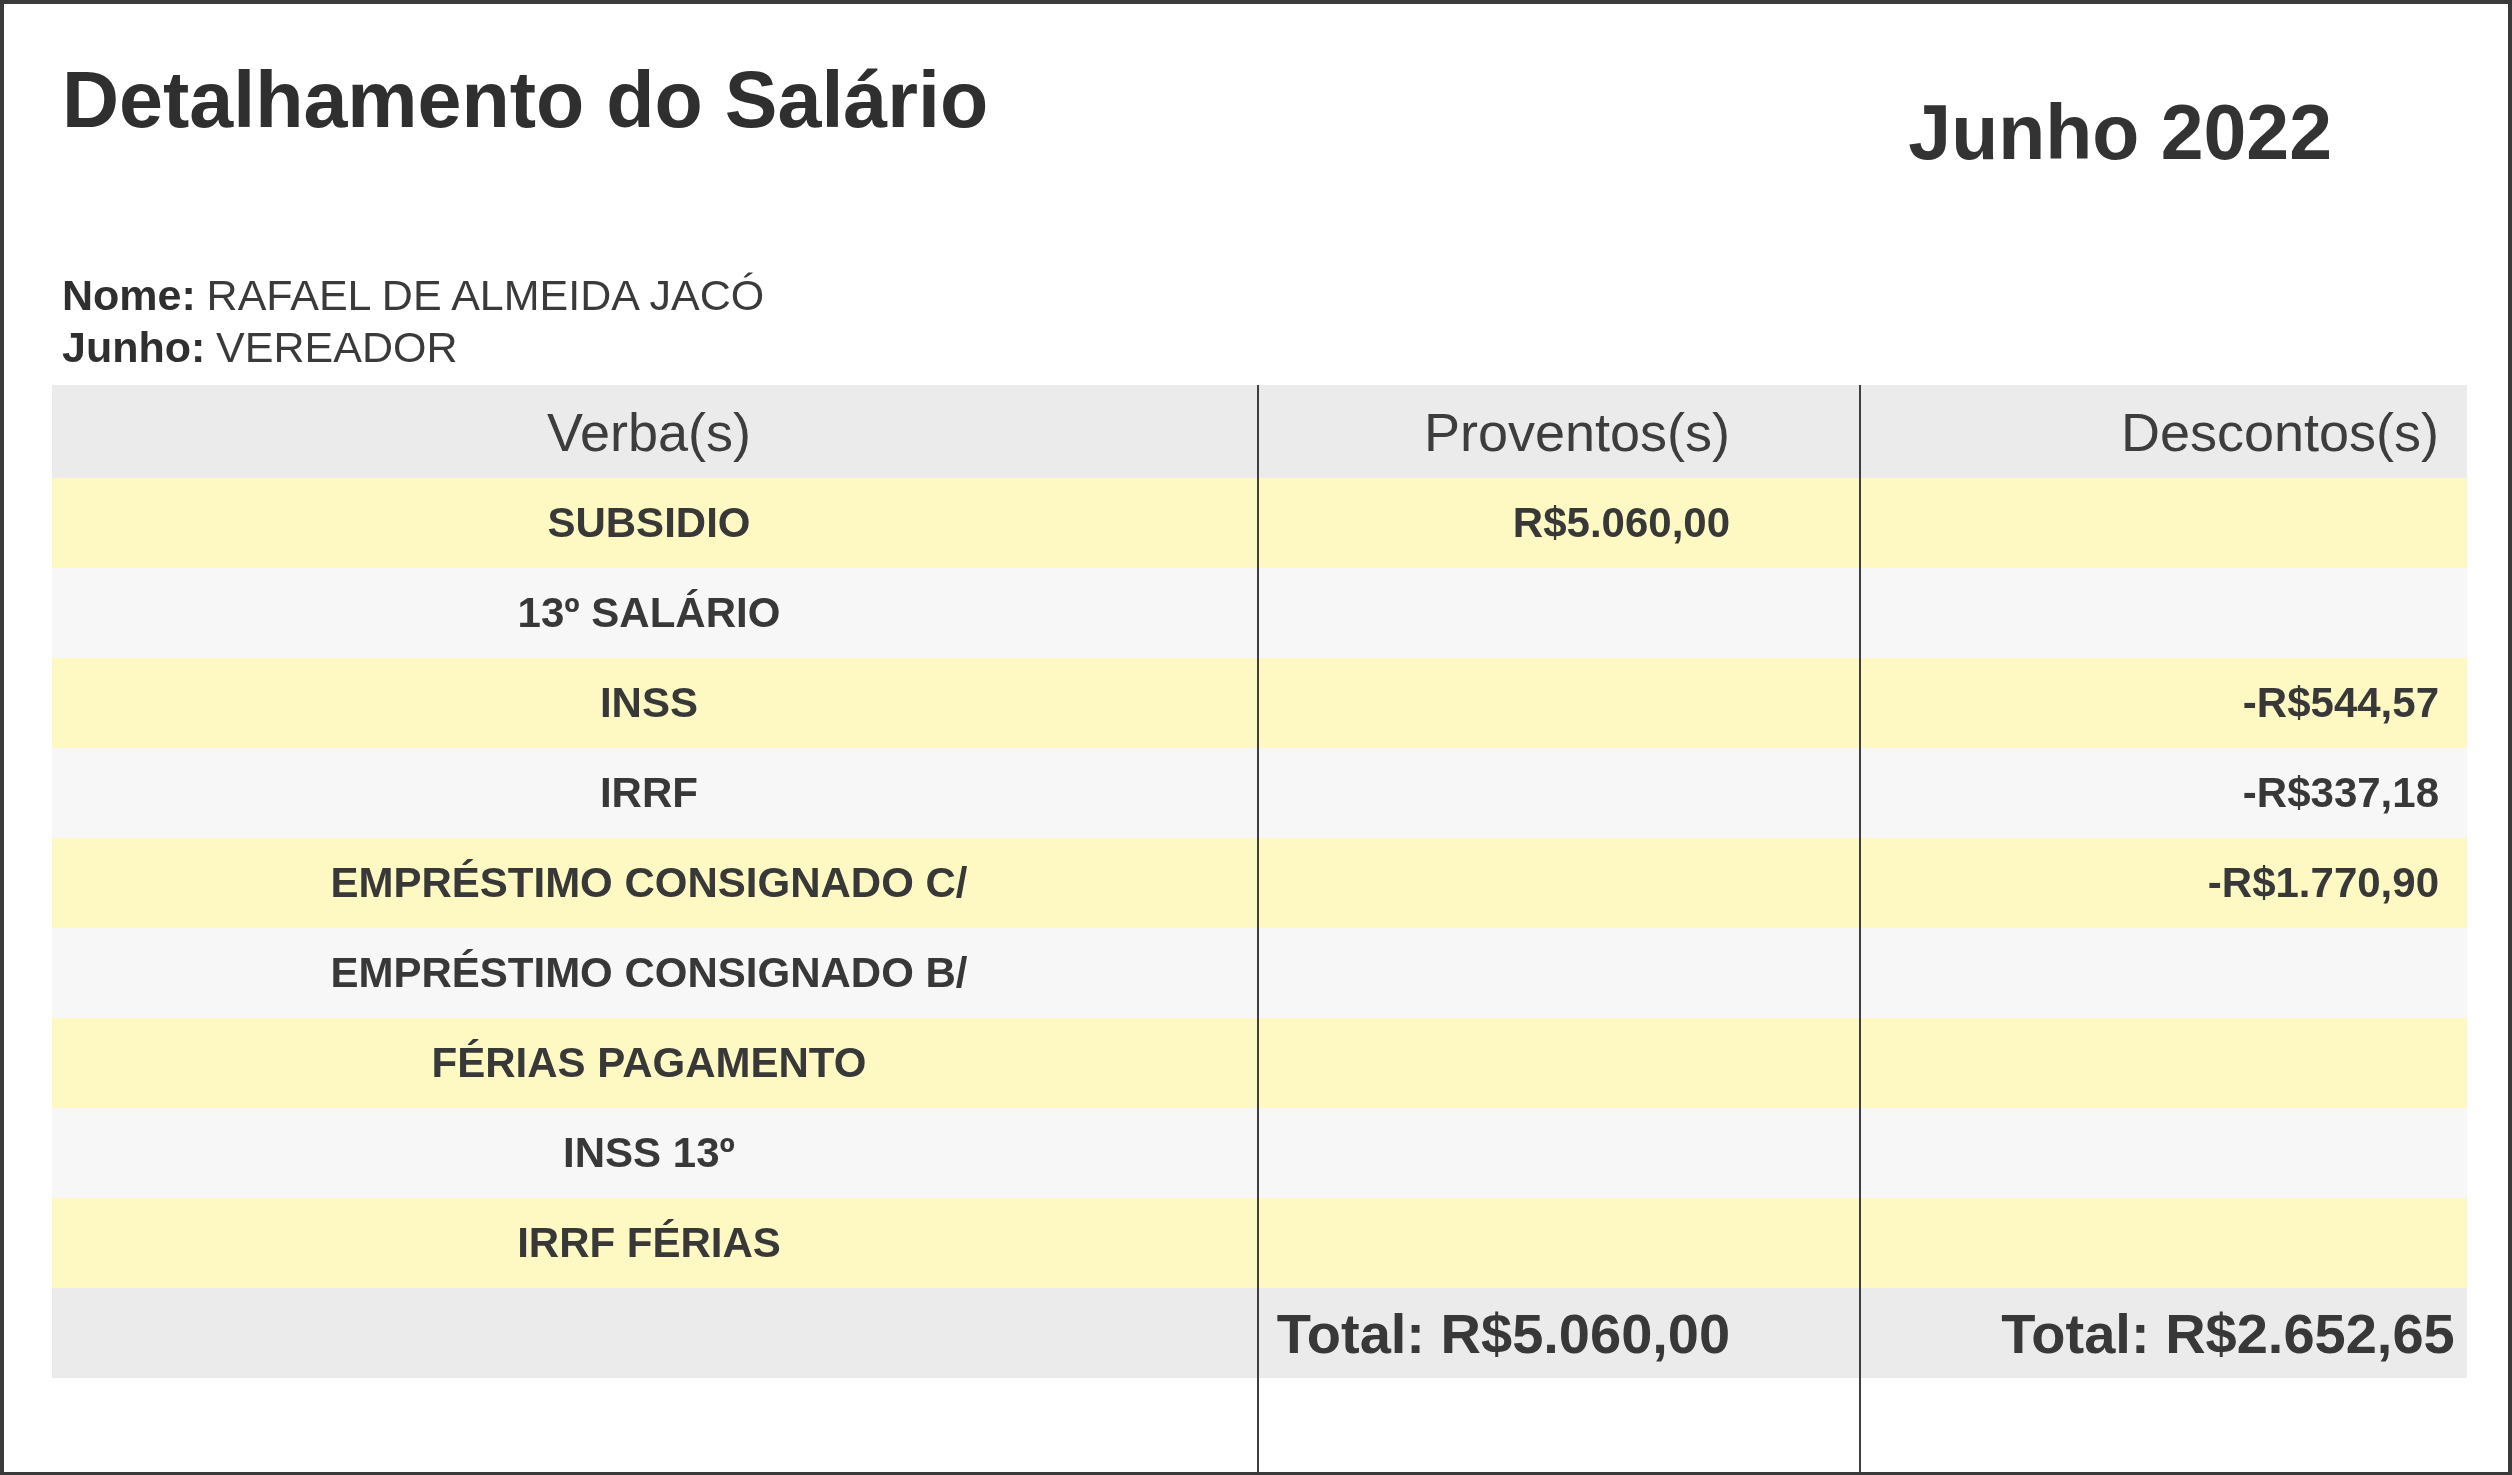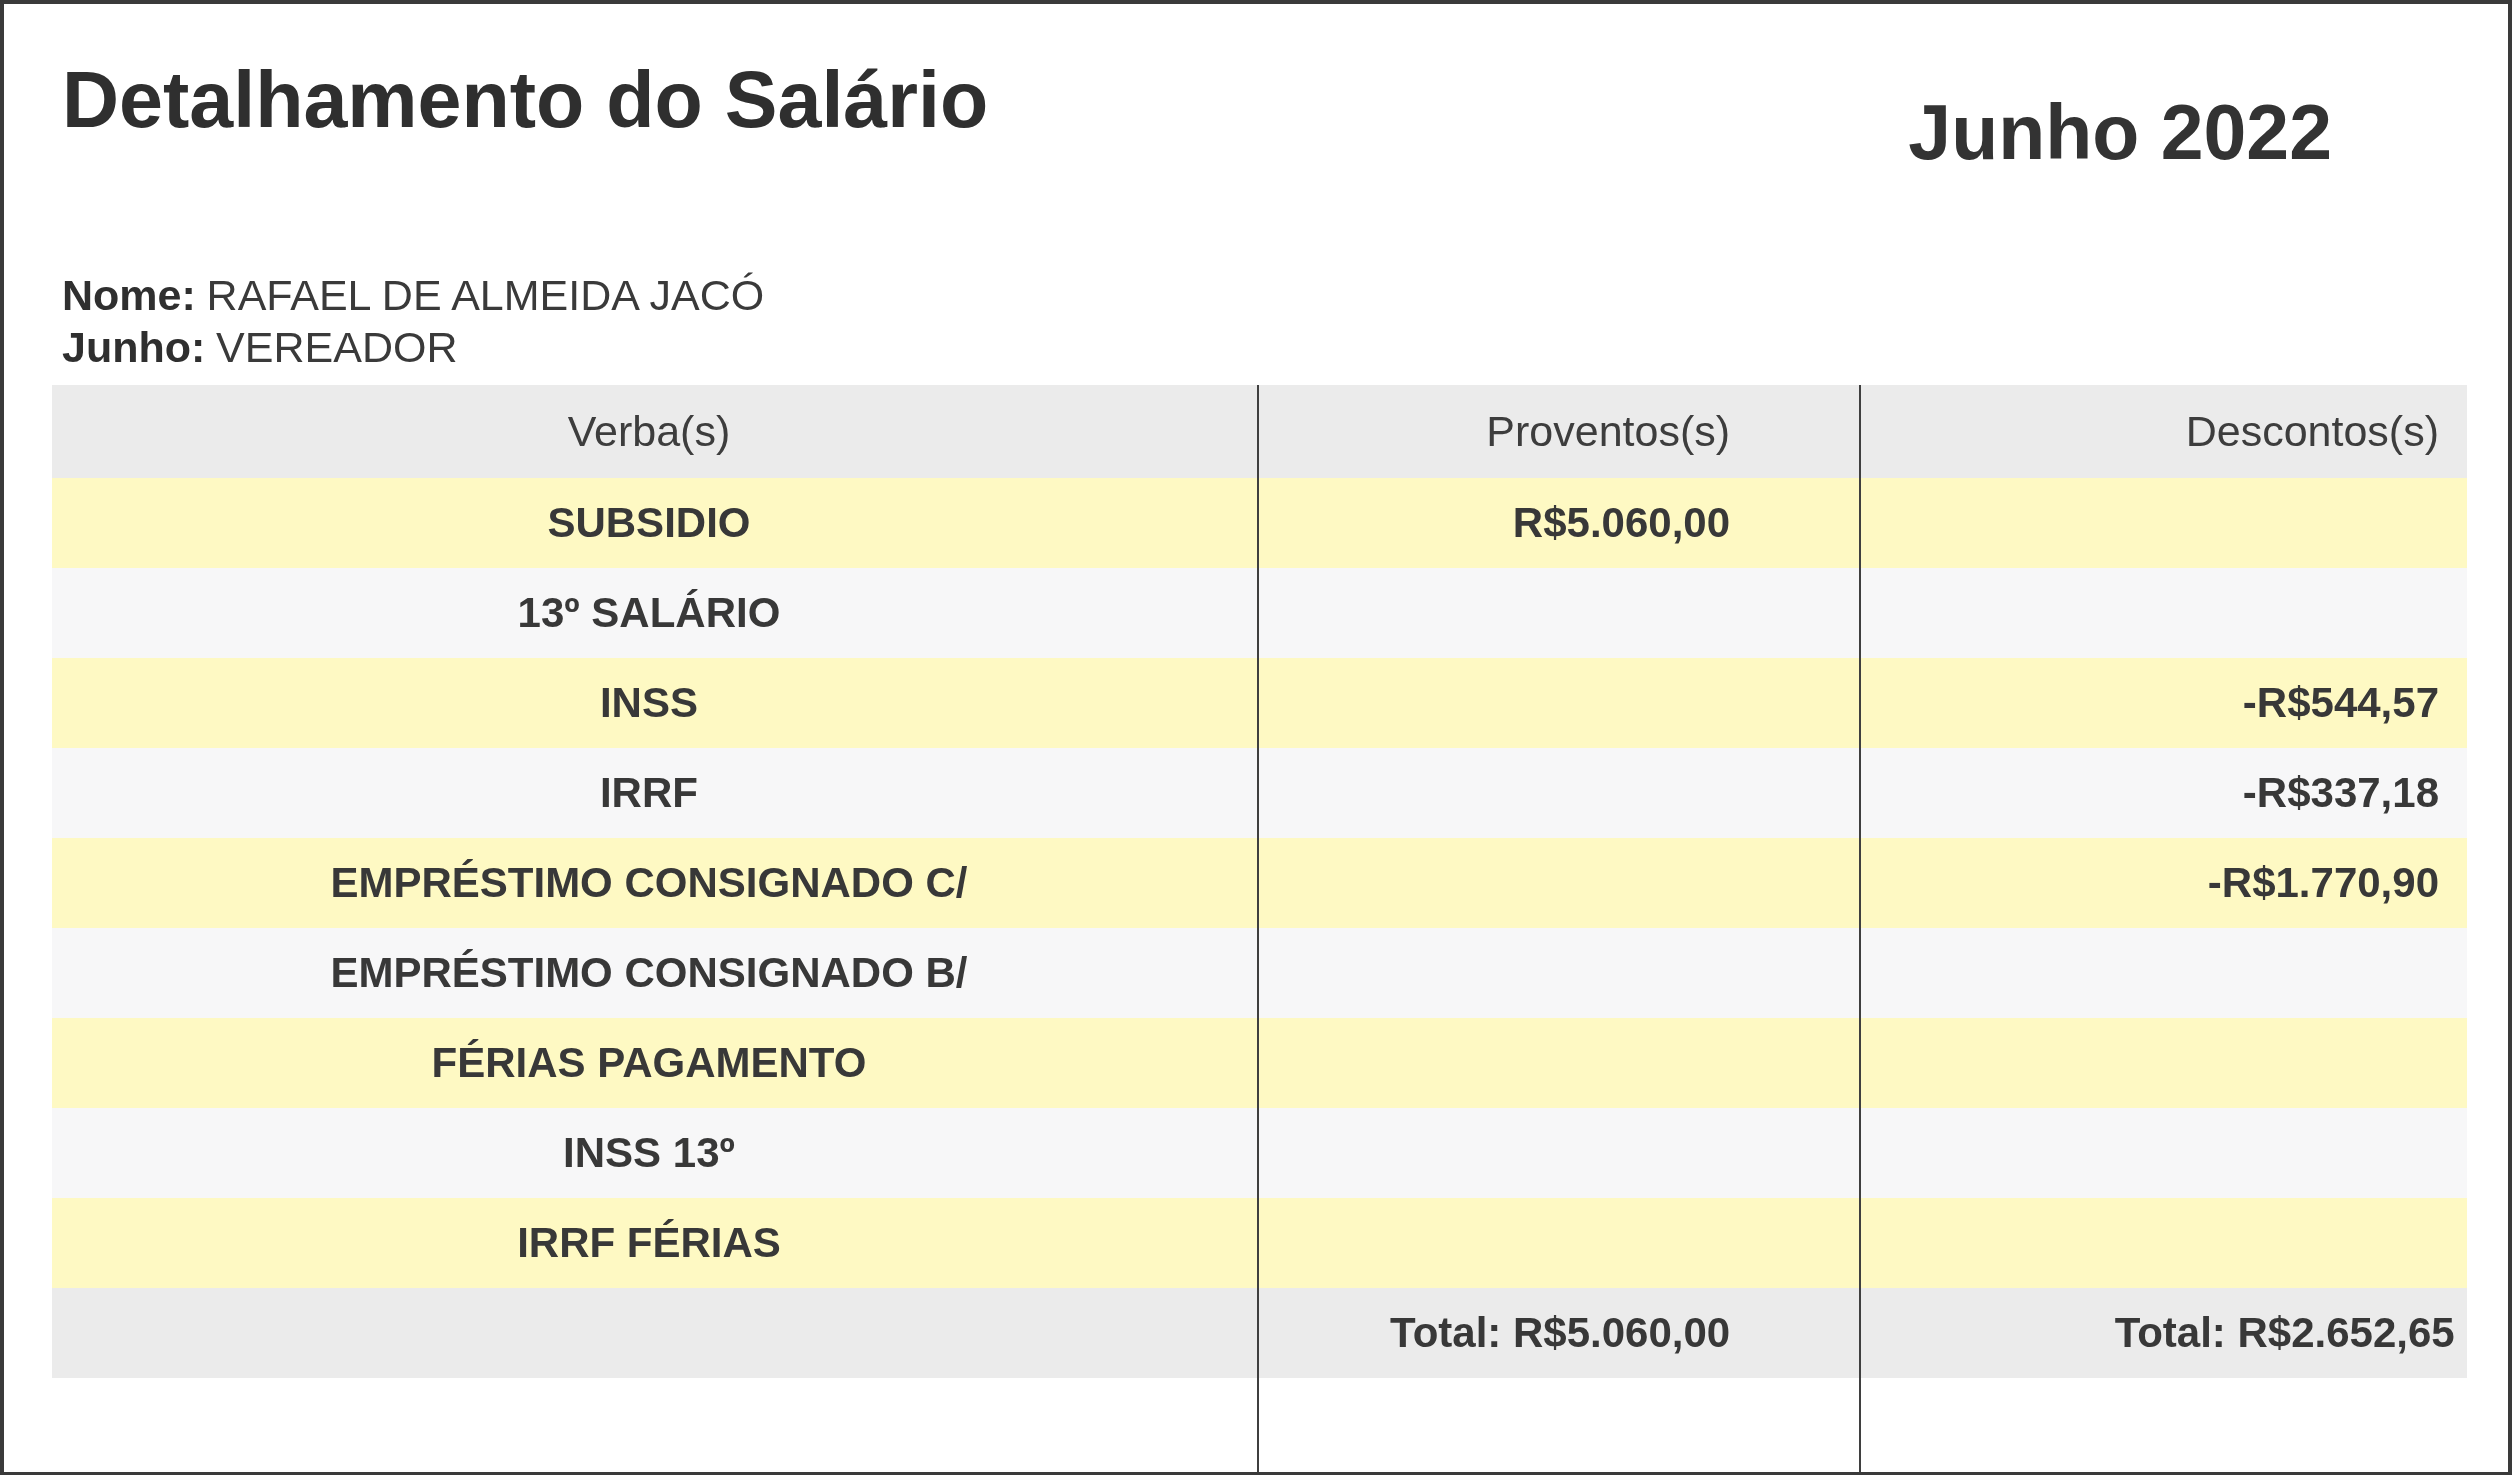--- a/index.html
+++ b/index.html
@@ -43,24 +43,24 @@
   }
   .trow{display:flex;width:100%;}
   .thead{height:93px;background:var(--header-bg,#ebebeb);}
   .trow.data{height:90px;background:#fef9c3;}
   .trow.data.alt{background:var(--stripe-bg,#f7f7f8);}
   .trow.total{height:90px;background:var(--header-bg,#ebebeb);}
   .c1{width:1205px;display:flex;align-items:center;justify-content:center;}
   .c2{width:504px;display:flex;align-items:center;justify-content:flex-end;padding-right:15.4px;box-sizing:border-box;}
   .c3{width:728px;display:flex;align-items:center;justify-content:flex-end;padding-right:28px;box-sizing:border-box;}
   .total .c3{padding-right:12.3px;}
-  .hcell{font-size:43px;font-weight:normal;color:#3d3d3d;}
+  .hcell{font-size:54px;font-weight:normal;color:#3d3d3d;}
   .vcell{font-size:42px;font-weight:bold;color:#383838;}
   .acell{font-size:42px;font-weight:bold;color:#383838;white-space:nowrap;}
-  .tcell{font-size:42px;font-weight:bold;color:#383838;white-space:nowrap;}
+  .tcell{font-size:56px;font-weight:bold;color:#383838;white-space:nowrap;}
   
   .vline{
     position:absolute;top:381px;bottom:0;width:1.5px;
     background:var(--line-col,#3f3f3f);
     z-index:5;
   }
   .vline1{left:1253px;}
   .vline2{left:1855px;}
 </style>
 </head>

